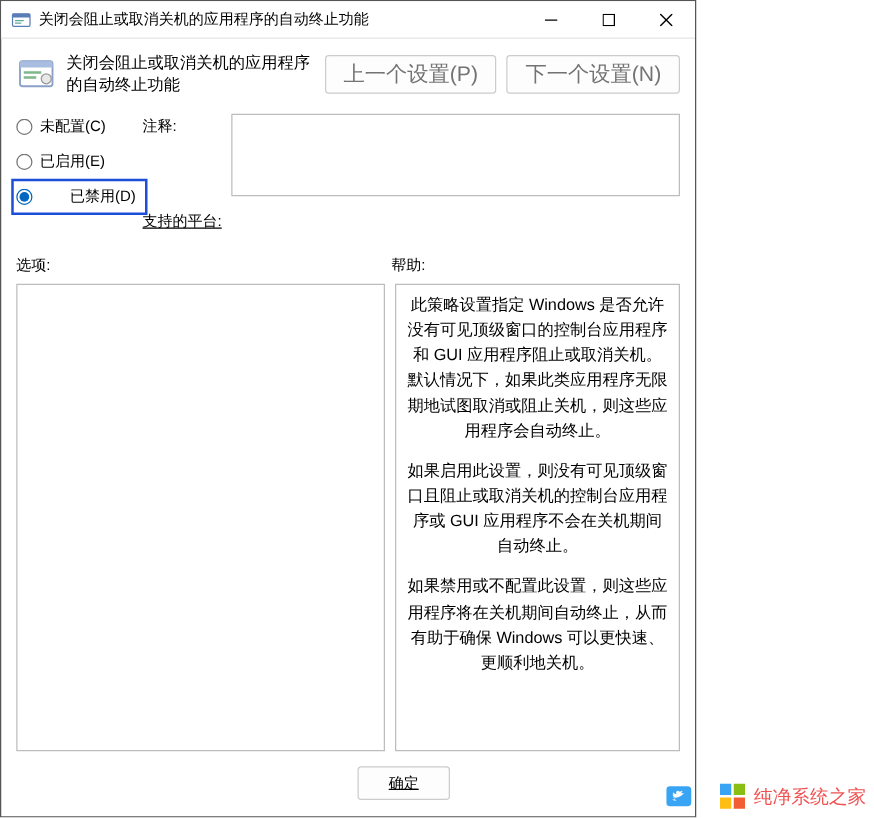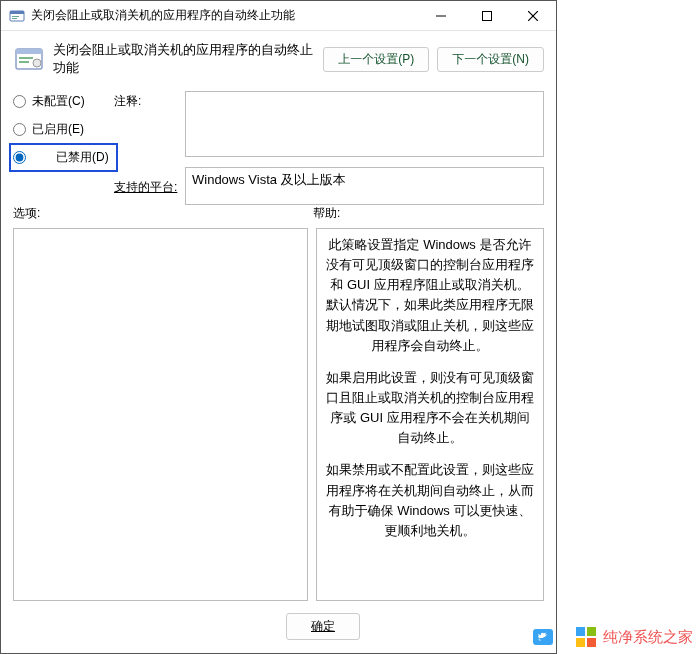--- a/index.html
+++ b/index.html
@@ -62,32 +62,33 @@
   }
   .header-icon {
     width: 32px; height: 32px;
     display: inline-flex; align-items: center; justify-content: center;
   }
   .header-title { flex: 1; font-size: 13px; }
   .nav-btn {
     border: 1px solid #ccc;
     background: #fdfdfd;
     padding: 3px 14px;
-    font-size: 12px;
+    font-size: 17px;
     border-radius: 3px;
-    color: #14532d;
+    color: #737373;
     cursor: pointer;
   }
 
   .config-grid {
     display: grid;
     grid-template-columns: 95px 65px 1fr;
     column-gap: 6px;
     row-gap: 10px;
     align-items: start;
+    margin-bottom: 18px;
   }
   .radio-col {
     display: flex;
     flex-direction: column;
     gap: 11px;
     padding-top: 2px;
     grid-row: 1 / span 2;
   }
   .radio-item {
     display: flex;
@@ -269,23 +270,20 @@
         <label class="radio-item highlighted">
           <input type="radio" name="state" checked="" style="">
           <span>已禁用(D)</span>
         </label>
       </div>
 
       <span class="lbl" style="grid-column:2;grid-row:1;">注释:</span>
       <textarea class="comment-box" style="grid-area: 1 / 3;"></textarea>
 
       <span class="lbl" style="grid-column:2;grid-row:2;align-self:center;text-decoration:underline;">支持的平台:</span>
-      <div class="platform-box" style="grid-column:3;grid-row:2;">
-        <span>Windows Vista 及以上版本</span>
-      </div>
 
     </div>
 
     <div class="section-labels">
       <span class="left">选项:</span>
       <span class="right">帮助:</span>
     </div>
 
     <div class="panels">
       <div class="options-panel"></div>

